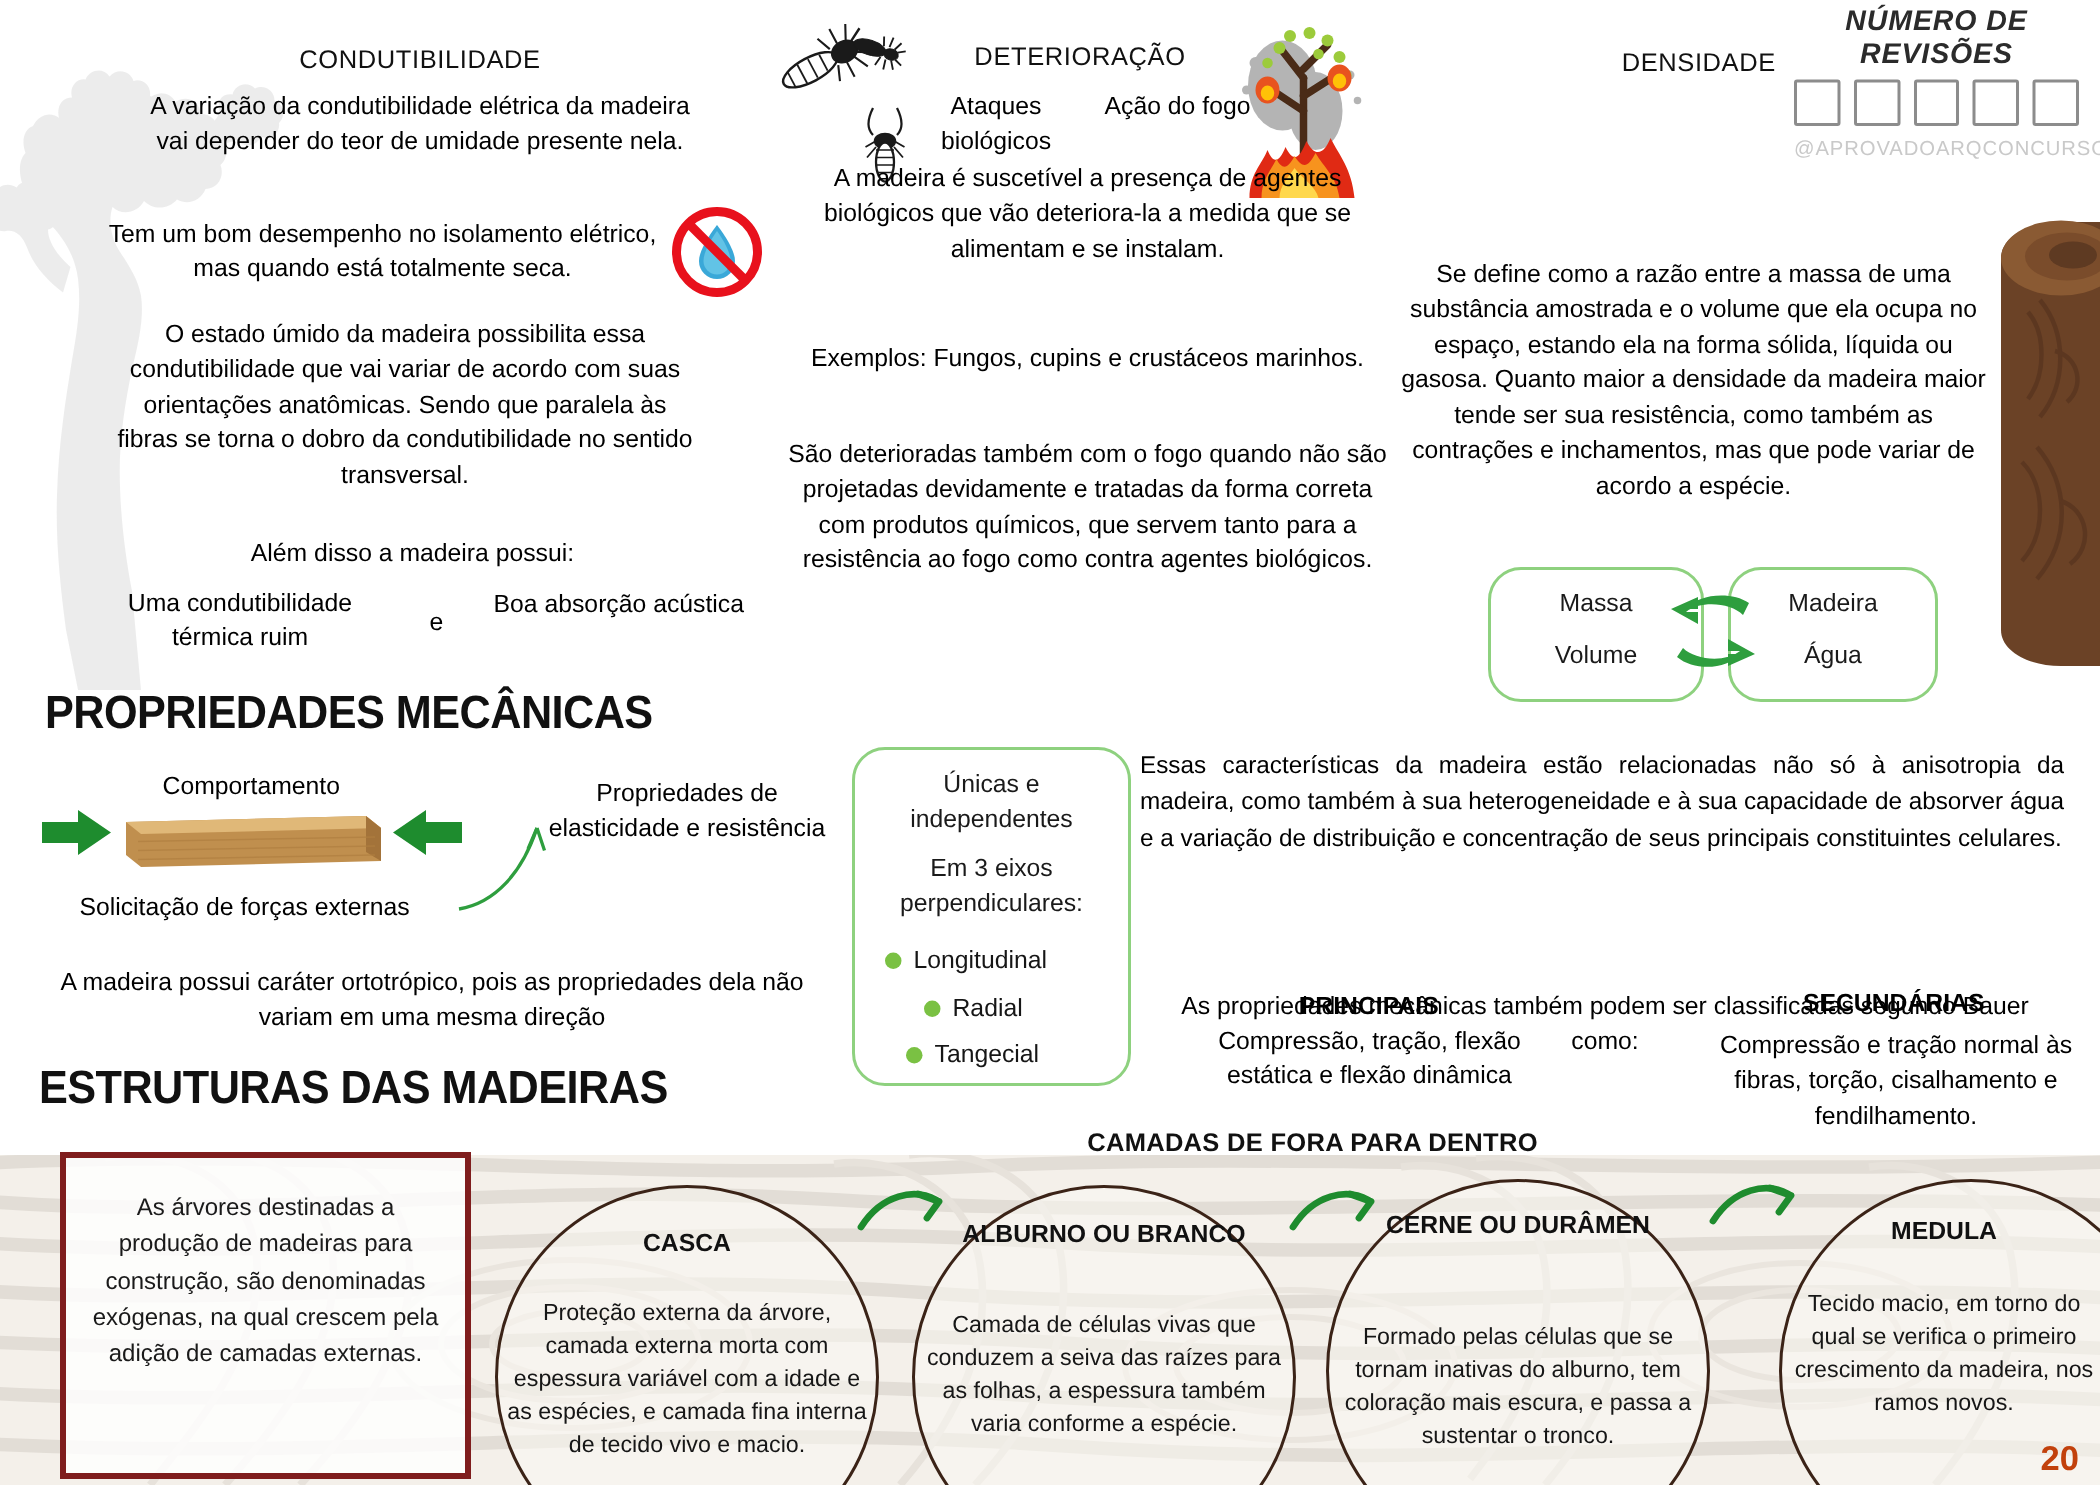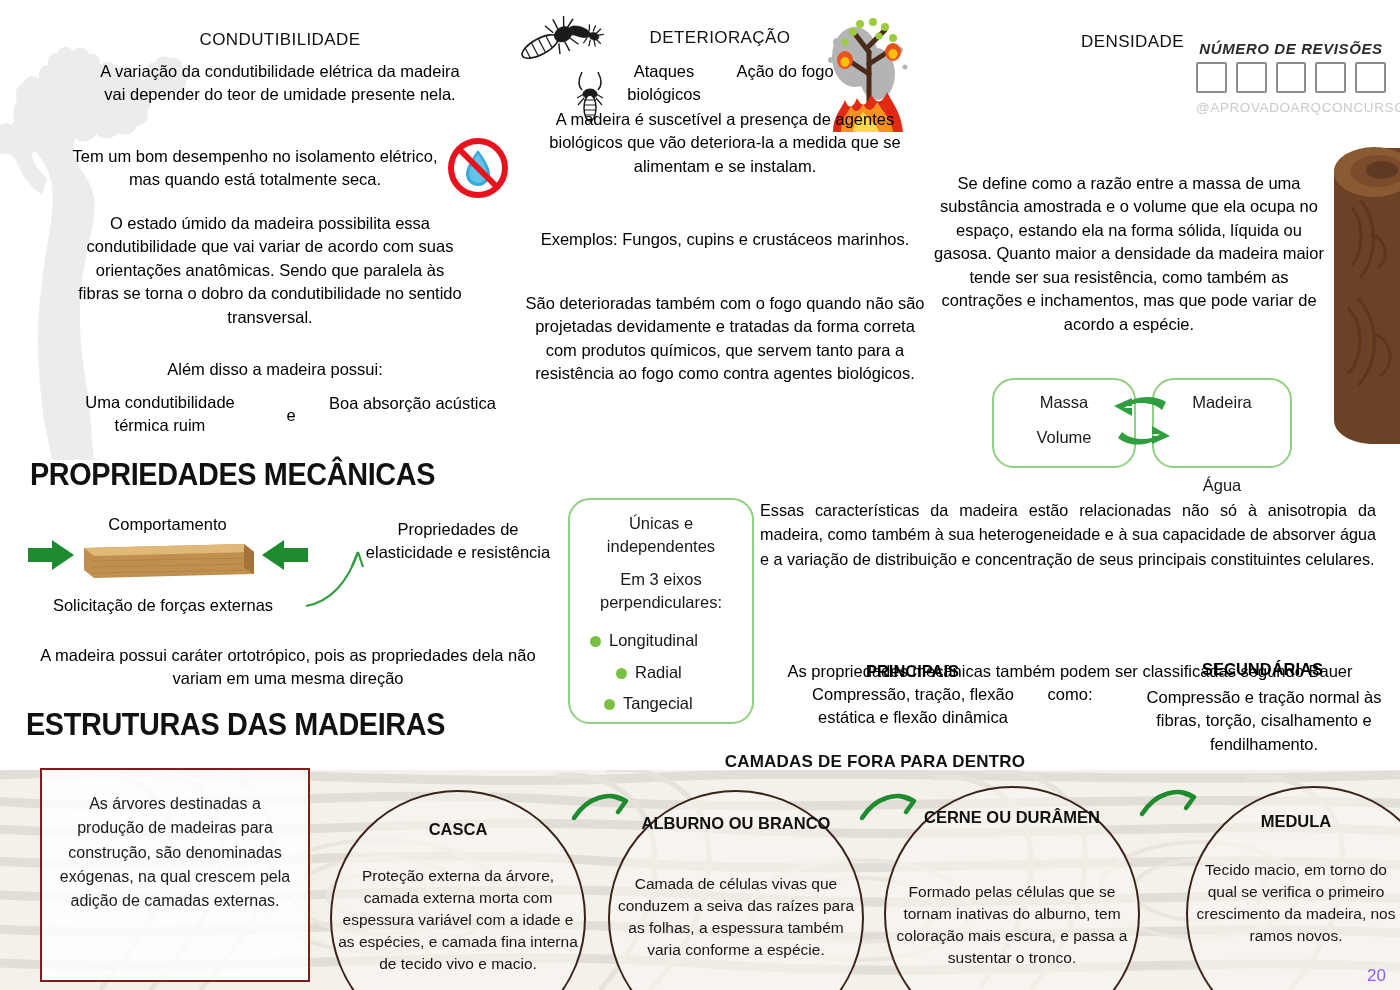--- a/index.html
+++ b/index.html
@@ -16,52 +16,52 @@
     position:absolute;left:-18px;top:-10px;width:210px;height:470px;
     opacity:.55;pointer-events:none;
   }
 
   
   .t{position:absolute;font-size:16.5px;line-height:1.42;text-align:center;color:#000000;}
   .ttl{position:absolute;font-size:17px;letter-spacing:.4px;text-align:center;color:#111;}
 
   
   .rev-wrap{position:absolute;right:14px;top:4px;width:190px;text-align:center;}
-  .rev-title{font-size:15px;font-style:italic;font-weight:bold;letter-spacing:.6px;color:#2b2b2b;margin-top:36px;}
+  .rev-title{font-size:19px;font-style:italic;font-weight:bold;letter-spacing:.6px;color:#2b2b2b;}
   .rev-boxes{display:flex;gap:9px;justify-content:center;margin-top:5px;}
   .rev-box{width:27px;height:27px;border:2px solid #8c8c8c;background:#fff;border-radius:2px;}
   .handle{font-size:13.5px;color:#c9c9c9;letter-spacing:.6px;margin-top:7px;text-align:right;}
 
   
   .sec-h{
     position:absolute;font-size:31px;font-weight:bold;letter-spacing:-.4px;
     color:#111;font-family:"Liberation Sans", sans-serif;
     transform:scaleX(.93);transform-origin:left center;
   }
 
   
   .gbox{position:absolute;border:2px solid #8ed17f;border-radius:22px;background:#fff;}
-  .gbox-sq{position:absolute;border:2px solid #7f1d1d;background:rgba(255,255,255,.82);}
+  .gbox-sq{position:absolute;border:4px solid #7f1d1d;background:rgba(255,255,255,.82);}
 
   
   .wood-band{
     position:absolute;left:0;top:770px;width:1400px;height:220px;
     background:#f3efe9;overflow:hidden;
   }
   .circle{
     position:absolute;border:2.5px solid #3b2317;border-radius:50%;
     background:rgba(250,247,242,.55);
   }
   .circ-title{font-weight:bold;font-size:16.5px;text-align:center;color:#111;line-height:1.15;}
   .circ-body{font-size:15.5px;text-align:center;color:#161616;line-height:1.42;margin-top:15px;}
 
   .bullet{display:inline-block;width:11px;height:11px;border-radius:50%;background:#7ac143;margin-right:8px;vertical-align:middle;}
   .bul-row{font-size:16.5px;color:#161616;margin:3px 0;text-align:left;}
 
-  .pagenum{position:absolute;right:14px;bottom:4px;font-size:17px;font-weight:normal;color:#8b5cf6;}
+  .pagenum{position:absolute;right:14px;bottom:4px;font-size:23px;font-weight:bold;color:#c2410c;}
   .justify{text-align:justify;}
 </style>
 </head>
 <body>
 
 <div class="stage">
 
   <svg class="tree-water" viewBox="0 0 210 470">
     <g fill="#dedede">
       <path d="M70 470 L62 430 C58 400 55 370 56 340 C57 305 62 275 66 250
@@ -216,21 +216,21 @@
     <ellipse cx="48" cy="33" rx="28" ry="16" fill="#7a4c2b"></ellipse>
     <ellipse cx="52" cy="32" rx="16" ry="9" fill="#5e3a22"></ellipse>
   </svg>
 
   <div class="gbox" style="left:992px;top:378px;width:140px;height:86px;">
     <div style="position:absolute;left:0;top:13px;width:100%;text-align:center;font-size:16.5px;">Massa</div>
     <div style="position:absolute;left:0;top:48px;width:100%;text-align:center;font-size:16.5px;">Volume</div>
   </div>
   <div class="gbox" style="left:1152px;top:378px;width:136px;height:86px;">
     <div style="position:absolute;left:0;top:13px;width:100%;text-align:center;font-size:16.5px;">Madeira</div>
-    <div style="position:absolute;left:0;top:48px;width:100%;text-align:center;font-size:16.5px;margin-top:48px;">Água</div>
+    <div style="position:absolute;left:0;top:48px;width:100%;text-align:center;font-size:16.5px;">Água</div>
   </div>
   <svg style="position:absolute;left:1108px;top:388px;width:68px;height:68px;" viewBox="0 0 68 68">
     <path d="M58 14 C46 6 24 8 16 18 L24 18 L24 10 L6 18 L24 28 L24 20 L16 20 C26 12 46 14 54 22 Z" fill="#2e9e3e"></path>
     <path d="M10 50 C22 60 44 58 52 48 L44 48 L44 56 L62 48 L44 38 L44 46 L52 46 C42 54 22 52 14 44 Z" fill="#2e9e3e"></path>
   </svg>
 
   <div class="sec-h" style="left:30px;top:457px;">PROPRIEDADES MECÂNICAS</div>
 
   <div class="t" style="left:60px;top:513px;width:215px;">Comportamento</div>
 

